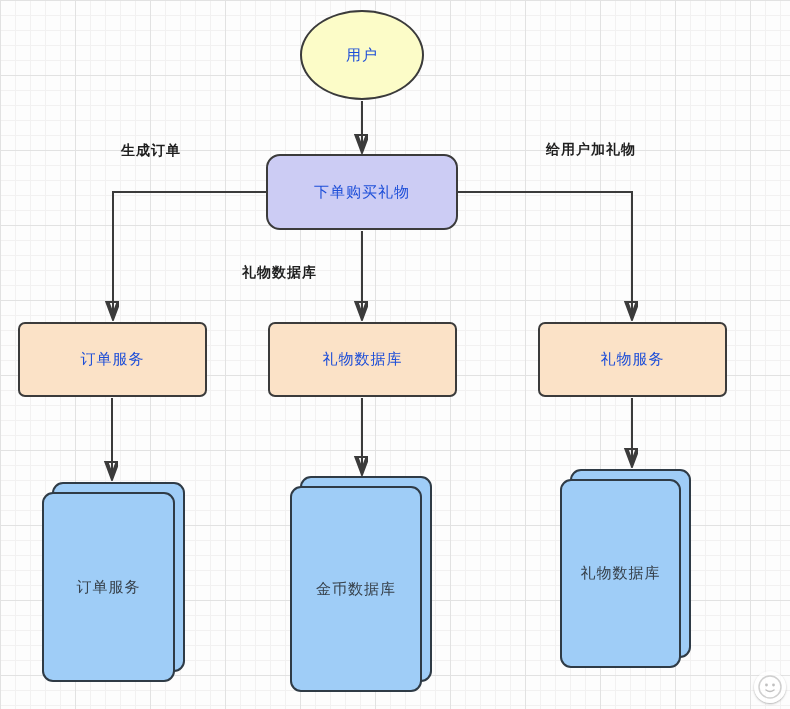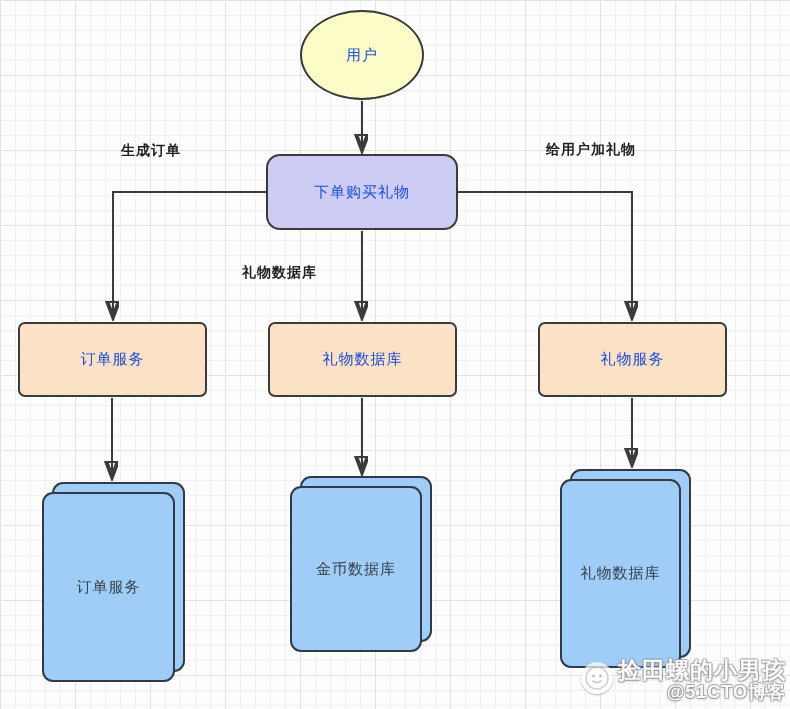--- a/index.html
+++ b/index.html
@@ -58,21 +58,21 @@
     background:#9fcdf7;border:2px solid #2f3b46;border-radius:11px;
     width:100%;height:100%;
   }
   .stack .back{left:10px;top:-10px;}
   .stack .front{
     left:0;top:0;
     display:flex;align-items:center;justify-content:center;
     color:#37414b;font-size:15px;letter-spacing:1px;
   }
   .stack-order{left:42px;top:492px;width:133px;height:190px;}
-  .stack-coin{left:290px;top:486px;width:132px;height:166px;}
+  .stack-coin{left:290px;top:486px;width:132px;height:206px;}
   .stack-gift{left:560px;top:479px;width:121px;height:189px;}
 
   .watermark{
     position:absolute;right:4px;bottom:6px;
     display:flex;align-items:flex-start;gap:5px;
     color:rgba(255,255,255,0.95);
     text-shadow:
       -1px -1px 0 rgba(145,145,145,.55),
        1px -1px 0 rgba(145,145,145,.55),
       -1px  1px 0 rgba(145,145,145,.55),
@@ -153,19 +153,15 @@
 
   <div class="watermark">
     <div class="wm-avatar">
       <svg width="26" height="26" viewBox="0 0 26 26">
         <circle cx="13" cy="13" r="11" fill="none" stroke="rgba(170,170,170,0.55)" stroke-width="1.5"></circle>
         <circle cx="9.5" cy="11" r="1.4" fill="rgba(150,150,150,0.6)"></circle>
         <circle cx="16.5" cy="11" r="1.4" fill="rgba(150,150,150,0.6)"></circle>
         <path d="M9,16 Q13,19 17,16" fill="none" stroke="rgba(150,150,150,0.6)" stroke-width="1.5" stroke-linecap="round"></path>
       </svg>
     </div>
-    <div class="wm-text">
-      <span class="wm-name">捡田螺的小男孩</span>
-      <span class="wm-site">@51CTO博客</span>
-    </div>
   </div>
 
 </div>
 
 </body></html>

